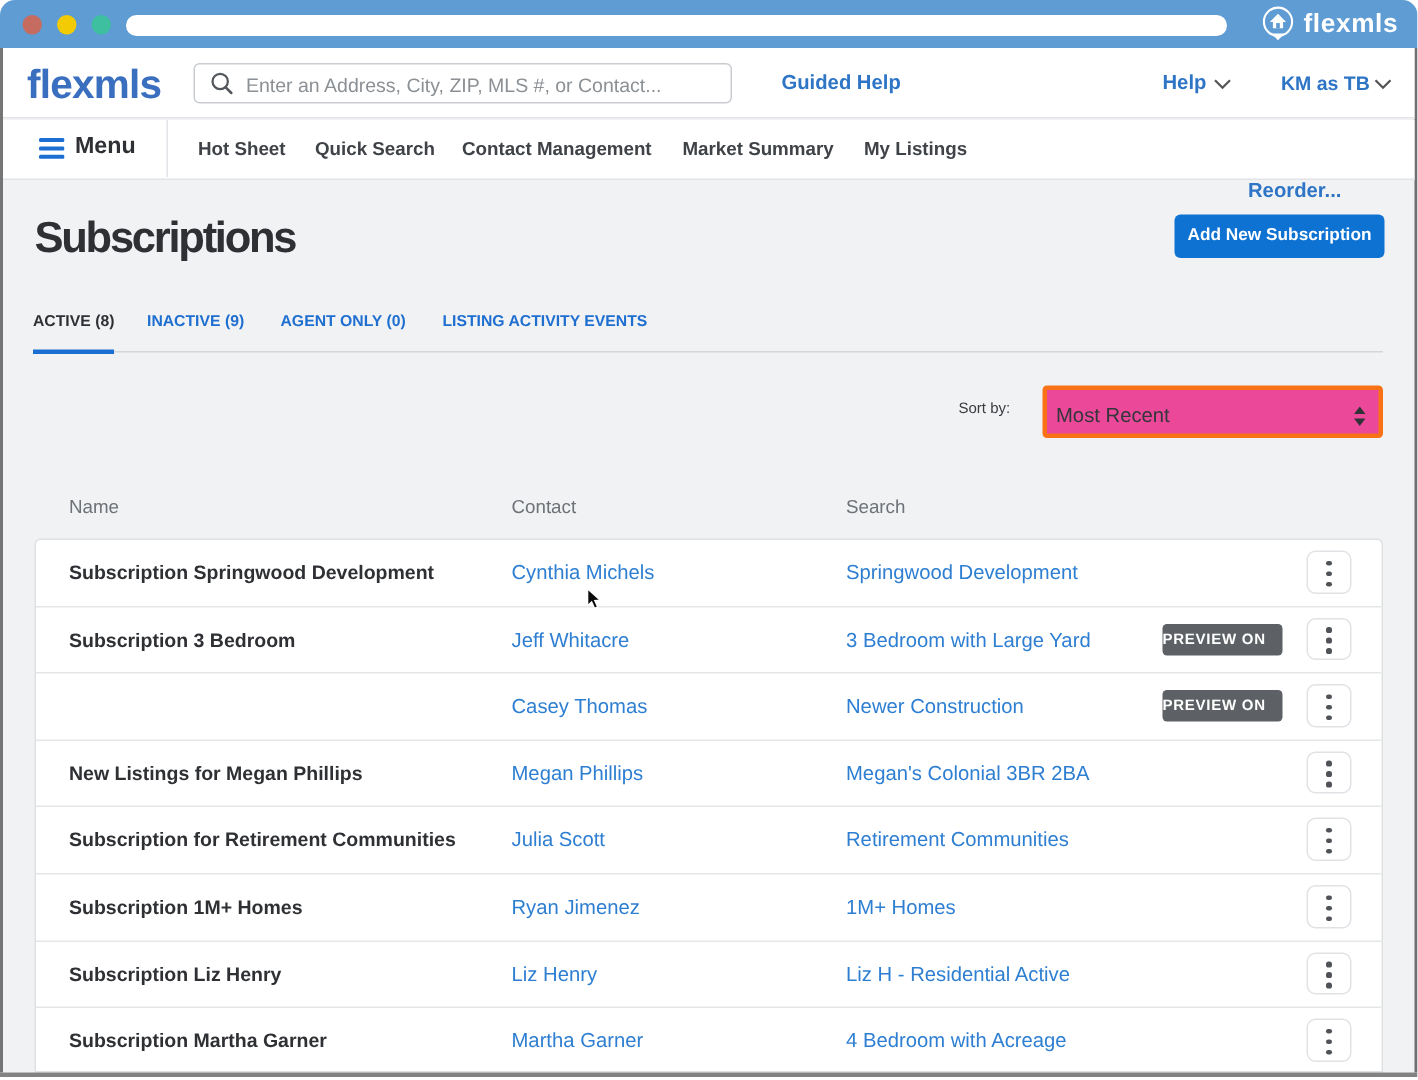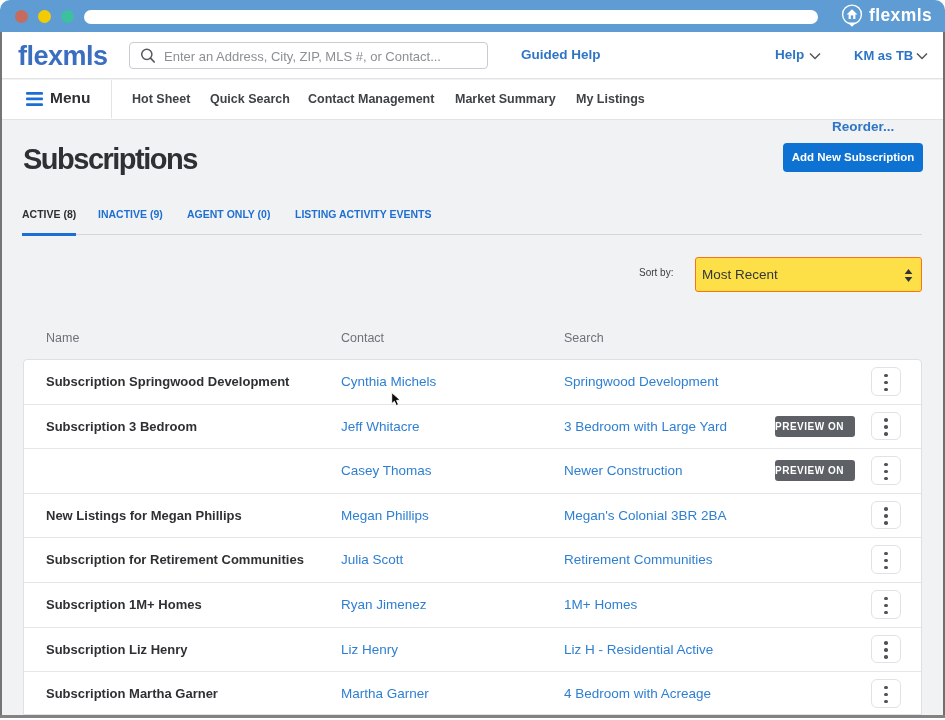--- a/index.html
+++ b/index.html
@@ -47,22 +47,22 @@
 #h1 { left:23px; top:143px; font-size:29px; letter-spacing:-1.5px; font-weight:bold; color:#2e3033; }
 #addbtn { left:783px; top:143px; width:140px; height:29px; background:#0e72d2;
   border-radius:4px; color:#fff; font-size:11.5px; font-weight:bold;
   text-align:center; line-height:29px; }
 .tab { position:absolute; top:207.5px; font-size:10.5px; font-weight:bold;
   letter-spacing:0; color:#1f6fd0; }
 #tabline { left:23px; top:233.5px; width:899px; height:1px; background:#d5d6da; }
 #tabul { left:22px; top:232.5px; width:54px; height:3px; background:#1c6fd2; }
 #h2 { left:23px; top:257px; font-size:19px; letter-spacing:-0.5px; font-weight:bold; color:#2e3033; }
 #sortlbl { left:639px; top:267px; font-size:10px; color:#3a3d40; }
-#select { left:695px; top:257px; width:227px; height:35px; background:#fde047;
-  border:1px solid #f97316; border-radius:3px; }
+#select { left:695px; top:257px; width:227px; height:35px; background:#ec4899;
+  border:3px solid #f97316; border-radius:3px; }
 #select .val { position:absolute; left:6px; top:9px; font-size:13.5px; color:#33363a; }
 .colh { position:absolute; top:331px; font-size:12.5px; color:#6e7278; }
 
 
 #table { left:23px; top:359px; width:899px; height:355.5px; background:#fff;
   border:1px solid #dfe0e2; border-radius:4px 4px 0 0; overflow:hidden; }
 .row { position:absolute; left:0; width:897px; height:44.6px; }
 .row .sep { position:absolute; left:0; bottom:0; width:100%; height:1px; background:#e5e6e8; }
 .name { position:absolute; left:22px; top:14px; font-size:13px; font-weight:bold; color:#2e3033; }
 .contact { position:absolute; left:317px; top:14px; font-size:13.5px; color:#2e7fd2; }

